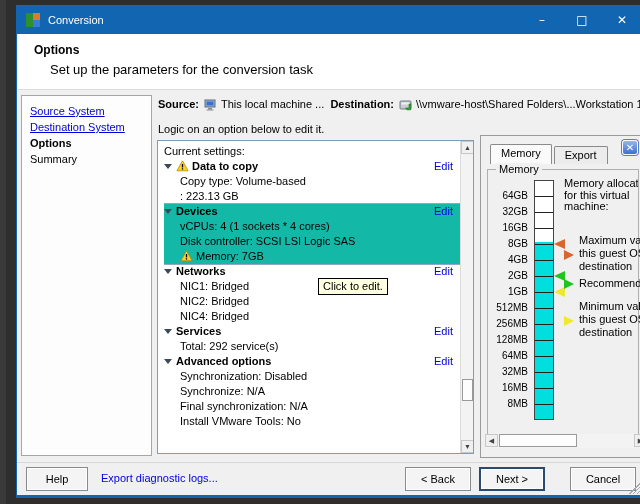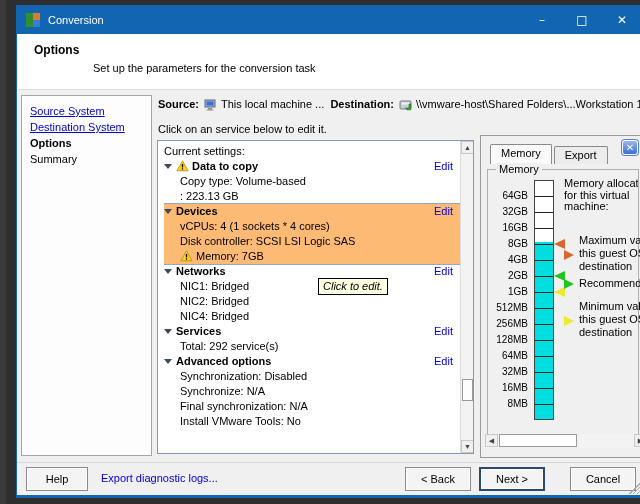--- a/index.html
+++ b/index.html
@@ -17,21 +17,21 @@
   .app-icon .q1 { position:absolute; right:0; top:0; width:7px; height:7px; background:#e07a2a; }
   .app-icon .q2 { position:absolute; right:0; bottom:0; width:7px; height:7px; background:#3a7bd5; }
   .title-text { margin-left:8px; font-size:11px; }
   .caption-btns { margin-left:auto; display:flex; height:100%; }
   .cap-btn { width:40px; height:100%; display:flex; align-items:center; justify-content:center;
              color:#fff; font-size:12px; font-family:"DejaVu Sans",sans-serif; }
 
   
   .header { position:absolute; left:1px; top:28px; width:624px; height:56px; background:#fff; border-bottom:1px solid #dcdcdc; }
   .header .h-title { position:absolute; left:16px; top:9px; font-weight:bold; font-size:12px; }
-  .header .h-sub { position:absolute; left:32px; top:28px; font-size:11px;margin-left:43px; }
+  .header .h-sub { position:absolute; left:32px; top:28px; font-size:13px; }
 
   
   .sidebar { position:absolute; left:4px; top:89px; width:131px; height:361px; background:#fdfdfd;
              border:1px solid #a6a6a6; padding:7px 0 0 8px; }
   .side-item { line-height:16px; }
   .side-link { color:#0000d4; text-decoration:underline; cursor:pointer; }
   .side-current { font-weight:bold; }
 
   
   .src-row { position:absolute; left:141px; top:92px; width:486px; height:16px; white-space:nowrap; overflow:hidden; }
@@ -43,32 +43,32 @@
   .slist { position:absolute; left:140px; top:134px; width:317px; height:314px; background:#fff;
            border:1px solid #7f9db9; overflow:hidden; }
   .slist-rows { position:absolute; left:0; top:0; right:13px; bottom:0; padding:3px 0 0 6px; }
   .row { position:relative; height:15px; line-height:15px; white-space:nowrap; }
   .sec-head { font-weight:bold; }
   .tri { display:inline-block; width:0; height:0; border-left:4px solid transparent; border-right:4px solid transparent;
          border-top:5px solid #3b4a5a; margin-right:4px; vertical-align:1px; }
   .warn { width:13px; height:12px; vertical-align:-2px; margin-right:3px; }
   .detail { padding-left:16px; }
   .edit { position:absolute; right:7px; top:0; color:#0000e0; font-weight:normal; cursor:pointer;margin-left:28px; }
-  .sec.selected { background:#fdba74; box-shadow:0 -1px 0 #8fa8c8, 0 1px 0 #8fa8c8; }
+  .sec.selected { background:#14b8a6; box-shadow:0 -1px 0 #8fa8c8, 0 1px 0 #8fa8c8; }
 
   
   .vsb { position:absolute; right:0; top:0; width:13px; height:100%; background:#f3f3f3; border-left:1px solid #dcdcdc; }
   .sb-btn { position:absolute; left:0; width:13px; height:13px; background:#f0f0f0; border:1px solid #c8c8c8;
             font-size:7px; line-height:11px; text-align:center; color:#444; }
   .vsb .up { top:0; } .vsb .dn { bottom:0; }
   .vsb .thumb { position:absolute; left:1px; width:11px; height:22px; top:238px; background:#fdfdfd; border:1px solid #9a9a9a; }
 
   
   .tooltip { position:absolute; left:301px; top:272px; background:#ffffe1; border:1px solid #000;
-             padding:1px 4px 2px 4px; z-index:5;font-style:italic; }
+             padding:1px 4px 2px 4px; z-index:5; }
 
   
   .mpanel { position:absolute; left:463px; top:129px; width:164px; height:323px; background:#f0f0f0;
             border:1px solid #9a9a9a; border-right:none; overflow:hidden; }
   .tabs { position:absolute; left:9px; top:7px; height:21px; display:flex; align-items:flex-end; }
   .tab { border:1px solid #8a8a8a; border-bottom:none; border-radius:2px 2px 0 0; padding:2px 10px 3px 10px;
          background:#ececec; margin-right:2px; }
   .tab.active { background:#fafafa; padding-bottom:5px; }
   .xclose { position:absolute; right:6px; top:4px; width:16px; height:15px; border:1px solid #f6f8fb; border-radius:3px;
             background:linear-gradient(#9ab6ea,#3b6fd4); color:#fff; font-size:10px; line-height:13px; text-align:center;
@@ -142,21 +142,21 @@
           <rect x="2.5" y="2.5" width="7" height="4" fill="#3a6fd8"></rect>
           <rect x="4" y="9" width="4" height="1.5" fill="#8a8a8a"></rect>
           <rect x="2.5" y="10.5" width="7" height="1" fill="#8a8a8a"></rect>
         </svg></span><span>This local machine ...</span>&nbsp;&nbsp;<b>Destination:</b><span class="mini-ic"><svg width="13" height="12" viewBox="0 0 13 12">
           <rect x="1" y="2" width="11" height="8" rx="1" fill="#c8cdd4" stroke="#707886"></rect>
           <rect x="2.5" y="3.5" width="8" height="2" fill="#eef1f4"></rect>
           <path d="M10 5 L10 9 L6.5 9 L8 10.8 L11.8 10.8 L11.8 5 Z" fill="#2fa42f" stroke="#1b6e1b" stroke-width="0.6"></path>
         </svg></span><span>\\vmware-host\Shared Folders\...Workstation 11.x/12.x)</span>
   </div>
 
-  <div class="hint">Click on an service below to edit it.</div>
+  <div class="hint">Logic on an option below to edit it.</div>
 
   <div class="slist">
     <div class="slist-rows">
         <div class="row">Current settings:</div>
         <div class="sec">
           <div class="row sec-head"><span class="tri"></span><svg class="warn" viewBox="0 0 16 15">
               <path d="M8 1 L15 13.5 H1 Z" fill="#ffd21e" stroke="#b58a00"></path>
               <rect x="7.2" y="5" width="1.6" height="4.3" fill="#000"></rect>
               <rect x="7.2" y="10.3" width="1.6" height="1.7" fill="#000"></rect>
             </svg><span>Data to copy</span><span class="edit">Edit</span></div>

